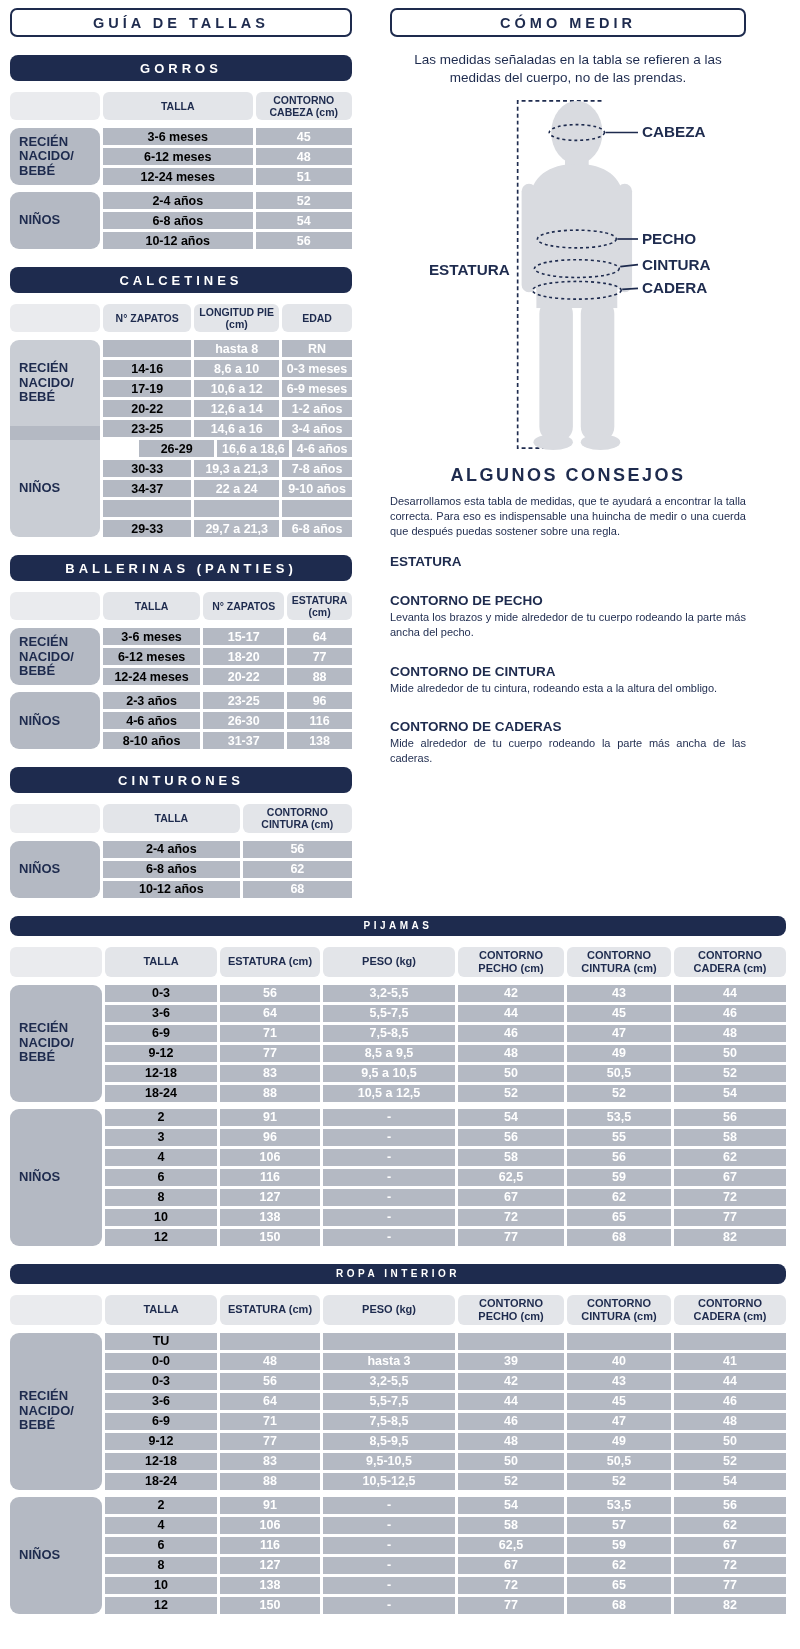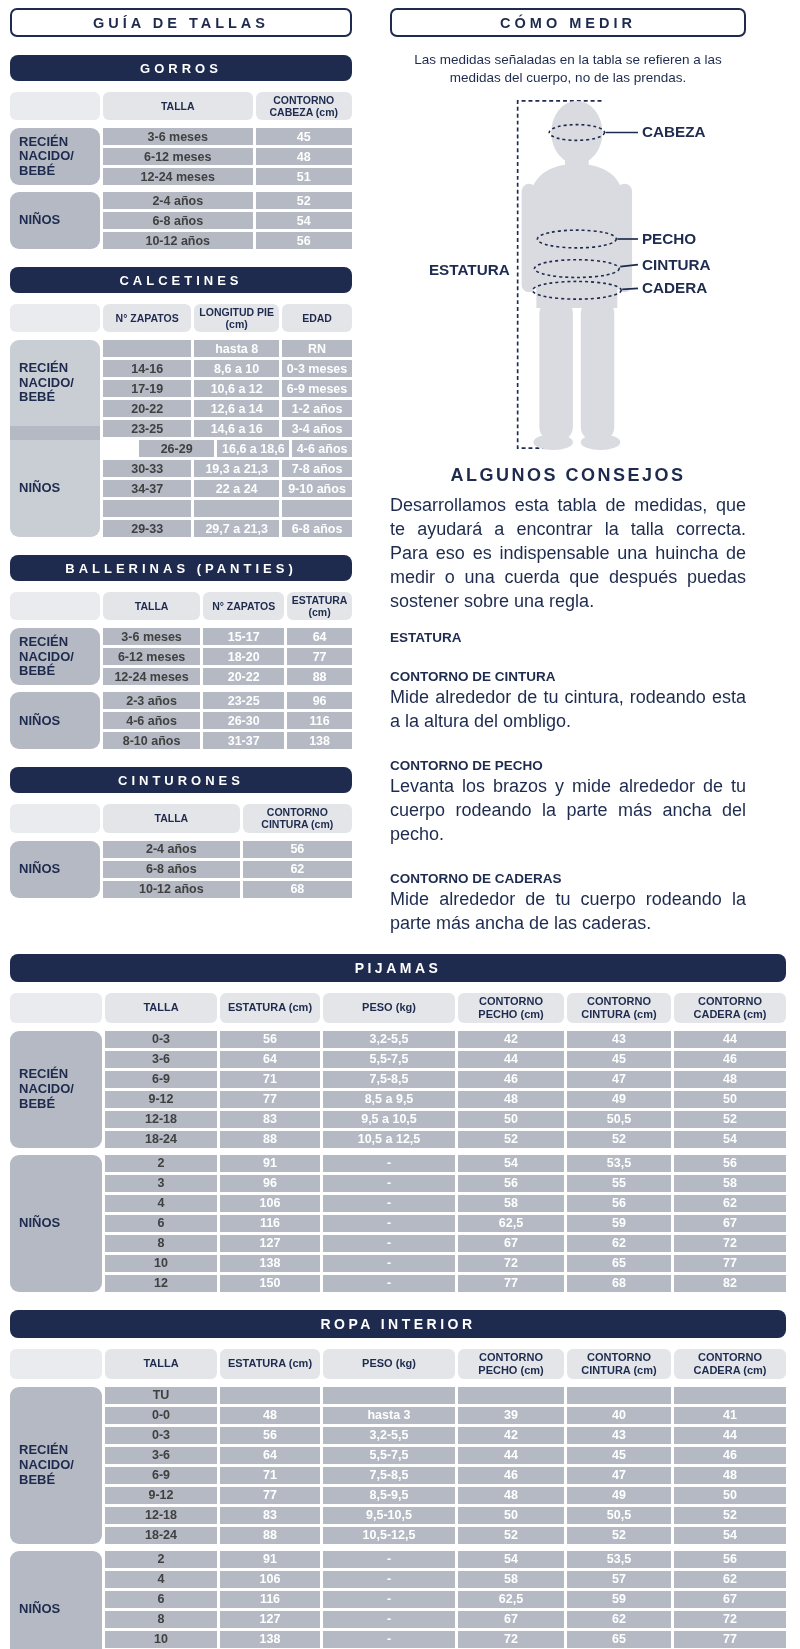--- a/index.html
+++ b/index.html
@@ -22,34 +22,34 @@
          justify-content:center;text-align:center;color:#1e2b4e;font-weight:bold;font-size:10.5px;
          line-height:1.15;padding:2px 4px;box-sizing:border-box;}
   .tbody{display:flex;flex-direction:column;gap:7px;}
   .tgroup{display:flex;gap:3px;}
   .gcat{flex:none;background:#b4b9c3;border-radius:9px;display:flex;align-items:center;box-sizing:border-box;}
   .glabel{padding-left:9px;color:#1e2b4e;font-weight:bold;font-size:13px;line-height:1.13;}
   .grows{flex:1;display:flex;flex-direction:column;gap:3px;}
   .trow{display:grid;gap:3px;}
   .tcell{height:17px;background:#b4b9c3;display:flex;align-items:center;justify-content:center;
          color:#fff;font-weight:bold;font-size:12.5px;}
-  .tcell.first{color:#404040;}
+  .tcell.first{color:#000000;}
   .joined-cat{flex-direction:column;align-items:stretch;background:#c9cdd4;border-radius:9px;overflow:hidden;}
   .gseg{display:flex;align-items:center;}
   .gseg.band{background:#b4b9c3;}
 
-  .big .tbar{height:28px;font-size:14px;letter-spacing:3.5px;}
+  .big .tbar{height:20px;font-size:10px;letter-spacing:3.5px;}
   .big .hpill{min-height:30px;font-size:11px;}
   .big{width:776px;}
 
   .intro{margin:14px 4px 0;text-align:center;color:#1e2b4e;font-size:13.5px;line-height:1.35;}
   .diagram{margin-top:8px;}
   .consejos-title{text-align:center;font-weight:bold;color:#1e2b4e;letter-spacing:2.5px;
                   font-size:18px;margin-top:6px;}
-  .para{color:#1e2b4e;font-size:18px;line-height:1.33;margin:8px 0 0;}
+  .para{color:#1e2b4e;font-size:11px;line-height:1.33;margin:8px 0 0;}
   .just{text-align:justify;}
   .msection{margin-top:24px;}
   .msection.firstsec{margin-top:16px;}
   .mhead{font-weight:bold;color:#1e2b4e;font-size:13.5px;}
   .msection .para{margin-top:2px;}
   svg text{font-family:"Liberation Sans",sans-serif;}
 </style>
 </head>
 <body>
 
@@ -316,26 +316,26 @@
         </svg>
       </div>
 
       <div class="consejos-title">ALGUNOS CONSEJOS</div>
       <p class="para just">Desarrollamos esta tabla de medidas, que te ayudará a encontrar la talla correcta. Para eso es indispensable una huincha de medir o una cuerda que después puedas sostener sobre una regla.</p>
 
       <div class="msection firstsec">
         <div class="mhead">ESTATURA</div>
       </div>
       <div class="msection">
+        <div class="mhead">CONTORNO DE PECHO</div>
+        <p class="para just">Levanta los brazos y mide alrededor de tu cuerpo rodeando la parte más ancha del pecho.</p>
+      </div>
+      <div class="msection">
         <div class="mhead">CONTORNO DE CINTURA</div>
         <p class="para just">Mide alrededor de tu cintura, rodeando esta a la altura del ombligo.</p>
-      </div>
-      <div class="msection">
-        <div class="mhead">CONTORNO DE PECHO</div>
-        <p class="para just">Levanta los brazos y mide alrededor de tu cuerpo rodeando la parte más ancha del pecho.</p>
       </div>
       <div class="msection">
         <div class="mhead">CONTORNO DE CADERAS</div>
         <p class="para just">Mide alrededor de tu cuerpo rodeando la parte más ancha de las caderas.</p>
       </div>
     </div>
   </div>
 
   <div id="bottom-tables">
       <div class="size-table big">

